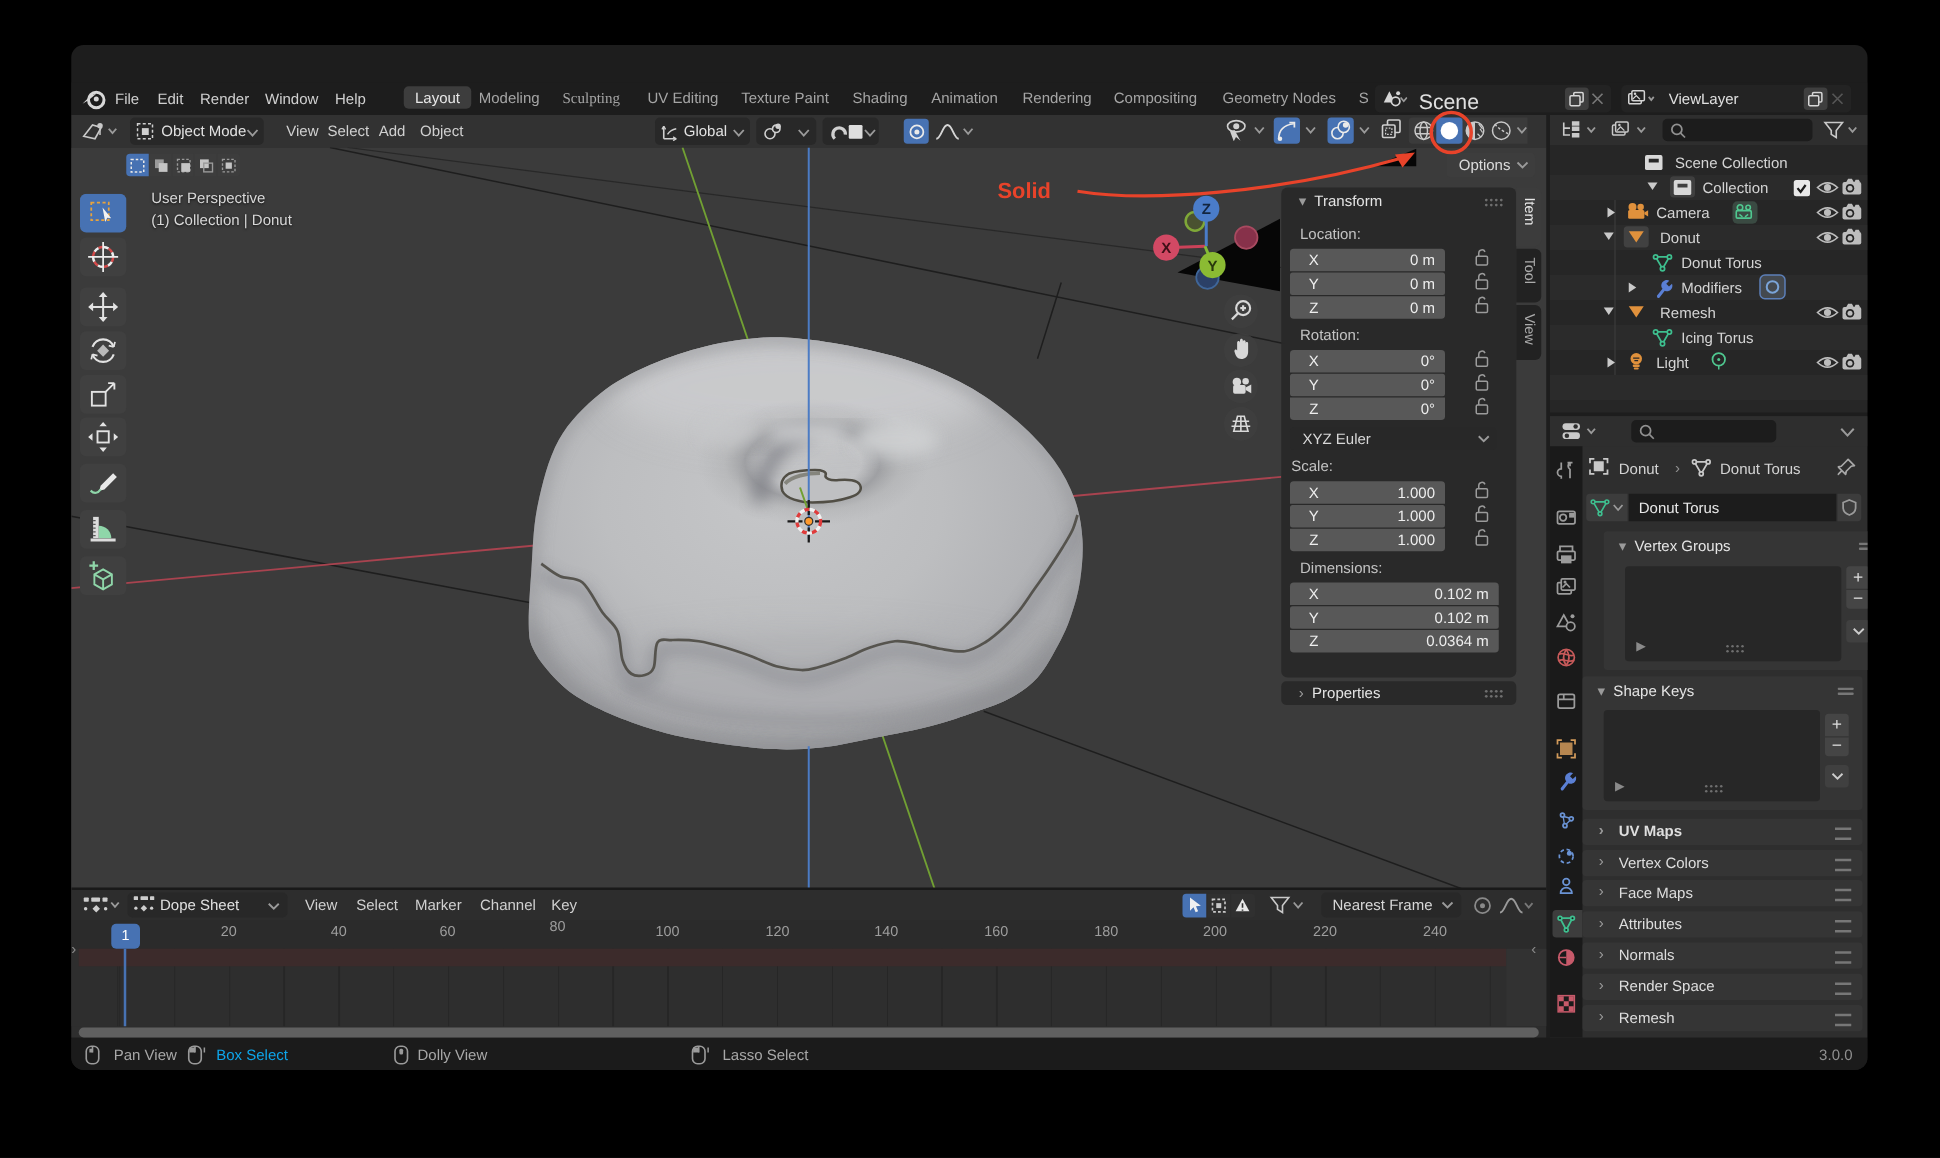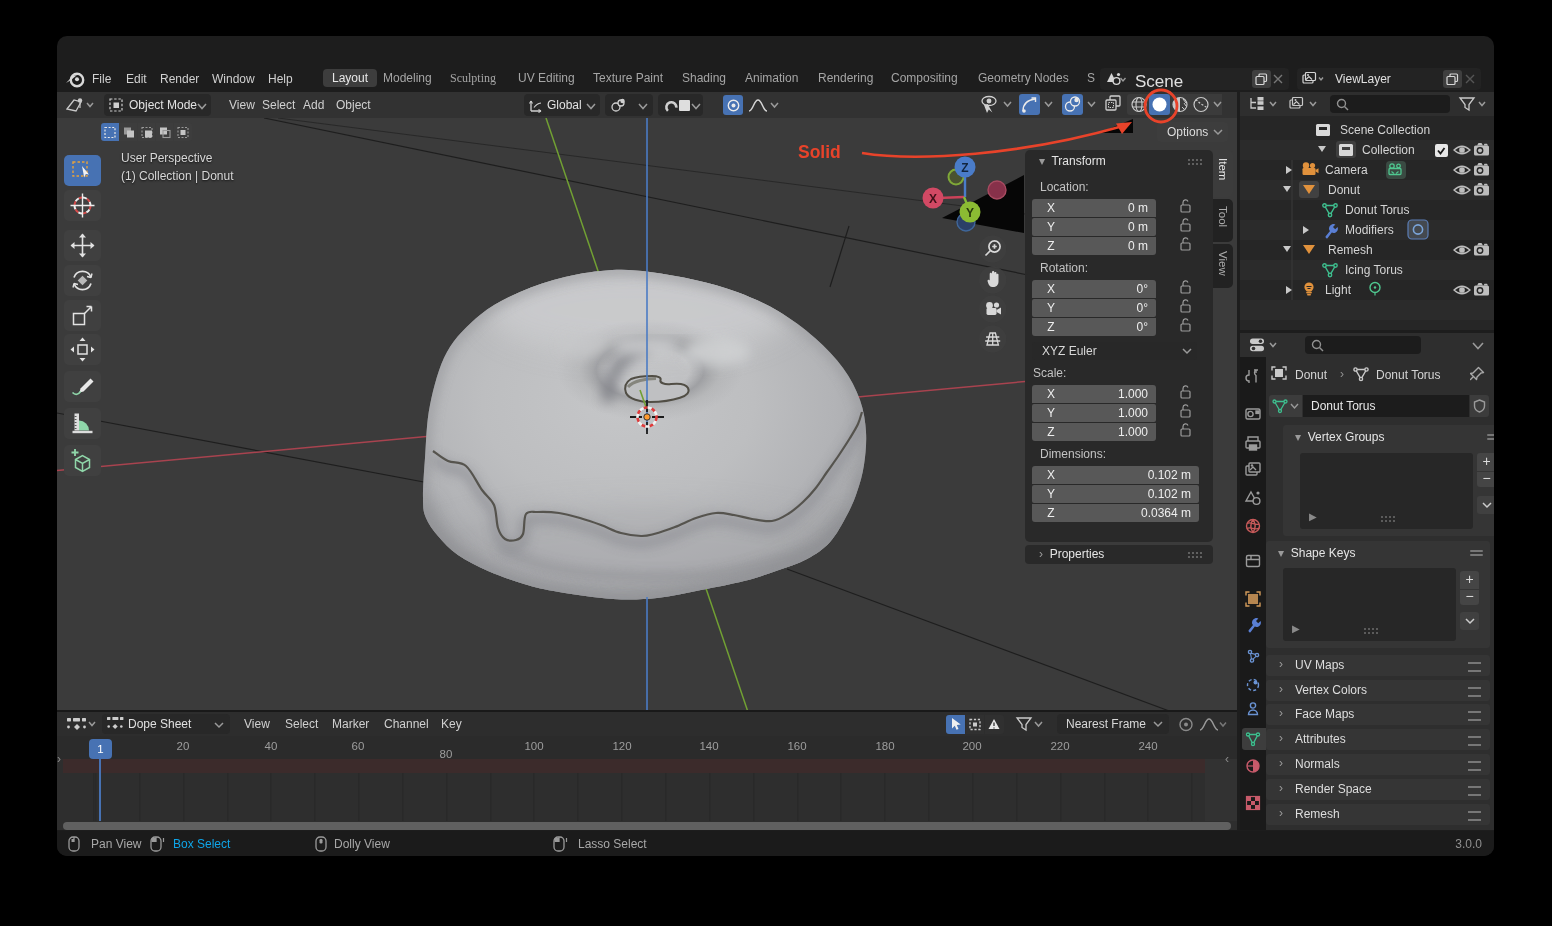--- a/index.html
+++ b/index.html
@@ -604,21 +604,21 @@
         <circle cx="8" cy="8.5" r="6" fill="none" stroke="#8a8a8a" stroke-width="1.4"></circle>
           <circle cx="8" cy="8.5" r="2" fill="#8a8a8a"></circle>
         <path d="M22,14 C26,14 27,3 31,3 C35,3 36,14 40,14" fill="none" stroke="#9a9a9a" stroke-width="1.5"></path>
         <path d="M42,6.5 l3,3.5 3,-3.5" fill="none" stroke="#777" stroke-width="1.5"></path>
       </svg>
     </div>
     <div class="abs" style="left:0; top:24px; width:1180px; height:23px; background:#2b2b2b;">
       <div style="position:absolute; top:4px; left:126px;  transform:translateX(-50%); font-size:11.5px; color:#9d9d9d;">20</div>
       <div style="position:absolute; top:4px; left:214px;  transform:translateX(-50%); font-size:11.5px; color:#9d9d9d;">40</div>
       <div style="position:absolute; top:4px; left:301px;  transform:translateX(-50%); font-size:11.5px; color:#9d9d9d;">60</div>
-      <div style="position:absolute; top:12px; left:389px;  transform:translateX(-50%); font-size:11.5px; color:#9d9d9d;">80</div>
+      <div style="position:absolute; top:0; left:389px;  transform:translateX(-50%); font-size:11.5px; color:#9d9d9d;">80</div>
       <div style="position:absolute; top:4px; left:477px;  transform:translateX(-50%); font-size:11.5px; color:#9d9d9d;">100</div>
       <div style="position:absolute; top:4px; left:565px;  transform:translateX(-50%); font-size:11.5px; color:#9d9d9d;">120</div>
       <div style="position:absolute; top:4px; left:652px;  transform:translateX(-50%); font-size:11.5px; color:#9d9d9d;">140</div>
       <div style="position:absolute; top:4px; left:740px;  transform:translateX(-50%); font-size:11.5px; color:#9d9d9d;">160</div>
       <div style="position:absolute; top:4px; left:828px;  transform:translateX(-50%); font-size:11.5px; color:#9d9d9d;">180</div>
       <div style="position:absolute; top:4px; left:915px;  transform:translateX(-50%); font-size:11.5px; color:#9d9d9d;">200</div>
       <div style="position:absolute; top:4px; left:1003px; transform:translateX(-50%); font-size:11.5px; color:#9d9d9d;">220</div>
       <div style="position:absolute; top:4px; left:1091px; transform:translateX(-50%); font-size:11.5px; color:#9d9d9d;">240</div>
     </div>
     <div class="abs" style="left:0; top:47px; width:1180px; height:62px; background:#2e2e2e;">
@@ -972,21 +972,21 @@
       </div>
       <div class="abs" style="left:194px; top:30px; width:19px; height:18px; background:#454545; border-radius:3px 3px 0 0; color:#ddd; text-align:center; line-height:17px; font-size:14px;">+</div>
       <div class="abs" style="left:194px; top:49px; width:19px; height:15px; background:#454545; border-radius:0 0 3px 3px; color:#ddd; text-align:center; line-height:13px; font-size:14px;">−</div>
       <div class="abs" style="left:194px; top:71px; width:19px; height:18px; background:#404040; border-radius:3px;">
         <svg class="abs" style="left:4.5px;top:6px;" width="10" height="8" viewBox="0 0 10 8">
             <path d="M1,1 l4,4 4,-4" fill="none" stroke="#ccc" stroke-width="1.5"></path>
           </svg>
       </div>
     </div>
 
-    <div class="abs cpanel" style="top:322px;">
+    <div class="abs cpanel" style="top:322px;font-weight:bold;">
         <span>UV Maps</span>
       </div>
     <div class="abs cpanel" style="top:347px;">
         <span>Vertex Colors</span>
       </div>
     <div class="abs cpanel" style="top:371px;">
         <span>Face Maps</span>
       </div>
     <div class="abs cpanel" style="top:396px;">
         <span>Attributes</span>

